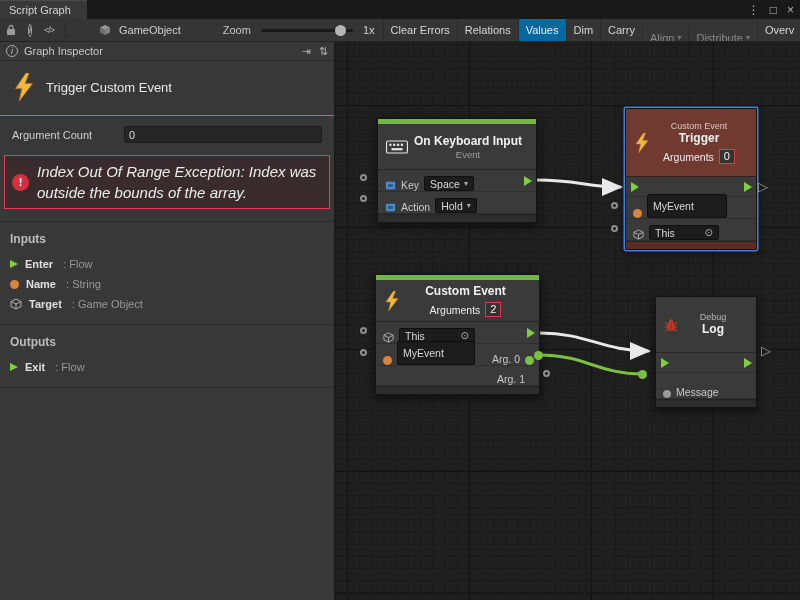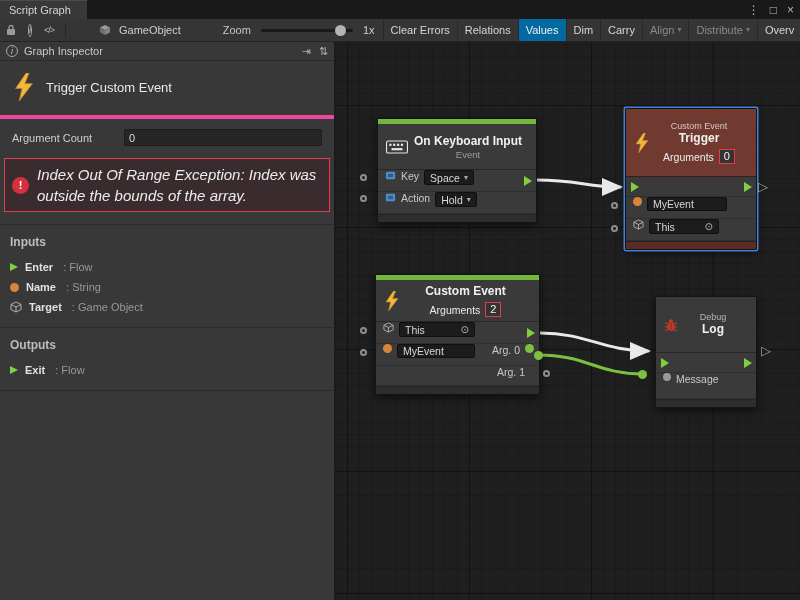--- a/index.html
+++ b/index.html
@@ -20,30 +20,30 @@
   .info-circle { width:13px; height:13px; border:1px solid #a8a8a8; border-radius:50%; font-size:9px; font-style:normal; color:#c4c4c4; display:inline-flex; align-items:center; justify-content:center; padding:0; margin:0 6px; }
   .sep { width:1px; height:15px; background:#272727; margin:0 5px; flex:0 0 auto; }
   .tb-label { color:#cfcfcf; padding:0 4px; }
   .go-wrap { display:inline-flex; align-items:center; gap:4px; margin-left:28px; }
   .zoom-label { margin-left:34px; color:#c6c6c6; }
   .zoom-track { position:relative; width:92px; height:3px; background:#191919; border-radius:2px; margin:0 6px; flex:0 0 auto; }
   .zoom-handle { position:absolute; right:7px; top:-4px; width:11px; height:11px; border-radius:50%; background:#b4b4b4; }
   .tb-buttons { display:flex; height:23px; margin-left:4px; }
   .tb-btn { display:inline-flex; align-items:center; gap:3px; height:23px; padding:0 7px; border-left:1px solid #2a2a2a; color:#d6d6d6; cursor:default; }
   .tb-btn.active { background:#0369a1; color:#f0f0f0; }
-  .tb-btn.disabled { color:#8a8a8a; }
+  .tb-btn.disabled { color:#8a8a8a;margin-top:8px; }
   .caret { font-size:8px; color:#a8a8a8; line-height:1; }
   .tb-btn.disabled .caret { color:#777; }
 
   
   .inspector { position:absolute; left:0; top:42px; width:335px; height:558px; background:#383838; border-right:1px solid #1b1b1b; font-size:11px; }
   .insp-header { height:19px; border-bottom:1px solid #2a2a2a; display:flex; align-items:center; padding:0 6px; color:#c8c8c8; gap:4px; }
   .insp-header .info-circle { width:12px; height:12px; margin:0 2px 0 0; }
   .insp-header-icons { margin-left:auto; display:flex; gap:8px; color:#b0b0b0; font-size:11px; }
-  .insp-title { display:flex; align-items:center; gap:10px; padding:12px 10px 14px 12px; border-bottom:4px solid #ec4899; }
+  .insp-title { display:flex; align-items:center; gap:10px; padding:12px 10px 14px 12px; border-bottom:1px solid #ec4899; }
   .insp-title .ttl { font-size:13px; color:#e8e8e8; }
   .insp-arg { display:flex; align-items:center; padding:10px 12px 4px 12px; }
   .insp-arg label { width:112px; color:#cfcfcf; flex:0 0 auto; }
   .insp-arg input { flex:1; height:17px; background:#262626; border:1px solid #1c1c1c; border-radius:2px; color:#dcdcdc; font-size:11px; padding:0 4px; font-family:inherit; }
   .insp-errwrap { padding:8px 4px 12px 4px; border-bottom:1px solid #2b2b2b; }
   .error-box { border:1.5px solid #e03e55; background:#3a2c2e; display:flex; align-items:center; gap:8px; padding:5px 8px 5px 7px; }
   .err-icon { width:17px; height:17px; border-radius:50%; background:#d6303f; color:#fff; font-weight:bold; font-size:11px; display:flex; align-items:center; justify-content:center; flex:0 0 auto; }
   .err-text { font-size:15px; line-height:1.4; color:#ececec;font-style:italic; }
   .insp-section { padding:8px 0 10px 0; border-bottom:1px solid #2b2b2b; }
   .sec-h { font-size:12px; font-weight:bold; color:#bdbdbd; padding:2px 10px 8px 10px; }
@@ -69,27 +69,27 @@
   .node.selected { box-shadow:0 0 0 1.5px #3f7fdf, 0 3px 9px rgba(0,0,0,.5); }
   .stripe { height:5px; background:#74b73e; }
   .nhead { display:flex; align-items:center; padding:5px 8px; border-bottom:1px solid #272727; }
   .ncol { flex:1; display:flex; flex-direction:column; text-align:center; }
   .nkind { font-size:9px; color:#d8c6c2; }
   .nhead.gray .nkind { color:#b4b4b4; }
   .ntitle { font-size:12px; font-weight:bold; color:#f0f0f0; line-height:1.25; }
   .nsub { font-size:9.5px; color:#9e9e9e;text-align:center; }
   .nargs { display:flex; align-items:center; justify-content:center; gap:5px; font-size:10.5px; color:#ececec; margin-top:3px; }
   .badge { background:#333333; border:1px solid #e5394e; color:#f2f2f2; font-size:11px; line-height:13px; padding:0 4px; }
-  .nrow { position:relative; display:flex; align-items:flex-start; gap:5px; height:22px; padding:0 14px 0 7px; border-bottom:1px solid #2f2f2f; }
+  .nrow { position:relative; display:flex; align-items:flex-end; gap:5px; height:22px; padding:0 14px 0 7px; border-bottom:1px solid #2f2f2f; }
   .nrow.flow { height:20px; }
   .nlabel { color:#c8c8c8; font-size:10.5px; }
   .dd { display:inline-flex; align-items:center; gap:4px; background:#1c1c1c; border:1px solid #0f0f0f; border-radius:2px; height:15px; padding:0 5px; font-size:10.5px; color:#d8d8d8; }
   .dd .spread { flex:1; }
   .tgt { color:#b8b8b8; font-size:10px; line-height:1; }
-  .field { display:inline-flex; align-items:center; background:#1c1c1c; border:1px solid #0f0f0f; border-radius:2px; height:14px; padding:0 5px; font-size:10.5px; color:#d8d8d8; }
+  .field { display:inline-flex; align-items:center; background:#1c1c1c; border:1px solid #0f0f0f; border-radius:2px; height:24px; padding:0 5px; font-size:10.5px; color:#d8d8d8; }
   .nfoot { height:8px; background:#2d2d2d; border-top:1px solid #242424; }
   .nfoot.red { background:#5c2b24; }
   .nhead.red { background:#703a30; height:68px; border-bottom:1px solid #3a1d18; }
   .nhead.red .ncol { text-align:center; }
 
   .arr { position:absolute; width:0; height:0; border:5px solid transparent; border-left:8px solid #7fcf3f; border-right:none; top:50%; margin-top:-5px; }
   .arr.out { right:4px; }
   .arr.in { left:5px; }
   .dot-green { width:9px; height:9px; border-radius:50%; background:#7cc043; flex:0 0 auto; }
   .dot-gray { width:8px; height:8px; border-radius:50%; background:#9a9a9a; flex:0 0 auto; }

